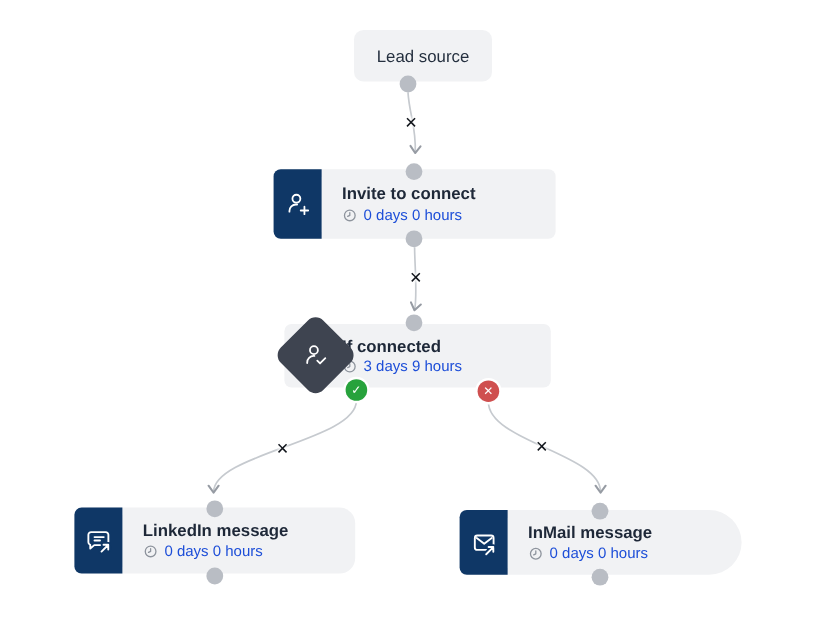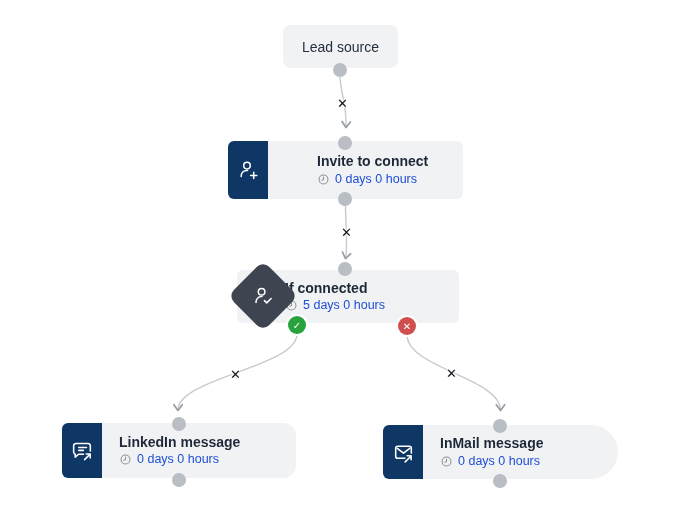--- a/index.html
+++ b/index.html
@@ -2,21 +2,21 @@
 <html><head>
 <meta charset="utf-8">
 <style>
   html,body{margin:0;padding:0;background:#ffffff;}
   .canvas{
     position:relative;width:691px;height:516px;background:#ffffff;overflow:hidden;
     font-family:"Liberation Sans","DejaVu Sans",sans-serif;
   }
   svg.edges{position:absolute;left:0;top:0;z-index:1;pointer-events:none;}
   .node{position:absolute;background:#f1f2f4;border-radius:6px;display:flex;z-index:2;}
-  .node.simple{align-items:center;justify-content:center;border-radius:8px;}
+  .node.simple{align-items:center;justify-content:center;border-radius:8px;margin-left:12px;}
   .lead-title{font-size:14px;font-weight:500;color:#25303f;}
   .icon-box{width:40px;flex:0 0 40px;background:#0f3766;border-radius:6px 0 0 6px;
     display:flex;align-items:center;justify-content:center;}
   .node-body{display:flex;flex-direction:column;justify-content:center;padding-left:17px;gap:3px;}
   .title{font-size:14px;font-weight:600;color:#1e2838;line-height:1.1;}
   .delay{font-size:12.5px;color:#1d4ed8;display:flex;align-items:center;gap:5px;line-height:1;}
   .delay svg{flex:0 0 auto;}
   .dot{position:absolute;width:14px;height:14px;border-radius:50%;background:#b9bdc4;z-index:3;}
   .diamond{position:absolute;width:50px;height:50px;background:#3e4450;border-radius:9px;
     transform:rotate(45deg);z-index:4;display:flex;align-items:center;justify-content:center;}
@@ -48,21 +48,21 @@
     <path d="M345.5,206 C345.5,220 348,246 345.5,258" fill="none" stroke="#c6cacf" stroke-width="1.4" marker-end="url(#arr)"></path>
     <path d="M297,334 C297,367 178,378 178,410" fill="none" stroke="#c6cacf" stroke-width="1.4" marker-end="url(#arr)"></path>
     <path d="M407,335 C407,368 500.5,378 500.5,410" fill="none" stroke="#c6cacf" stroke-width="1.4" marker-end="url(#arr)"></path>
   </svg>
 
   <div class="node simple" style="left:283px;top:25px;width:115px;height:43px;">
     <span class="lead-title">Lead source</span>
   </div>
   <div class="dot" style="left:333px;top:63px;"></div>
 
-  <div class="node" style="left:228px;top:141px;width:235px;height:58px;gap:32px;">
+  <div class="node" style="left:228px;top:141px;width:235px;height:58px;">
     <div class="icon-box">
       <svg width="24" height="24" viewBox="0 0 24 24">
         <circle class="stroke-ic" cx="11" cy="7.6" r="3.3"></circle>
         <path class="stroke-ic" d="M5.2,18.4 v-0.6 c0,-3 2.4,-5.4 5.4,-5.4 h1"></path>
         <path class="stroke-ic" d="M14.6,17.4 h6.2 M17.7,14.3 v6.2"></path>
       </svg>
     </div>
     <div class="node-body">
       <span class="title">Invite to connect</span>
       <span class="delay">
@@ -78,21 +78,21 @@
   <div class="dot" style="left:338px;top:192px;"></div>
 
   <div class="node" style="left:237px;top:270px;width:222px;height:53px;">
     <div class="node-body" style="padding-left:48px;">
       <span class="title">If connected</span>
       <span class="delay">
         <svg width="13" height="13" viewBox="0 0 24 24">
           <circle cx="12" cy="12" r="8.2" fill="none" stroke="#8e949d" stroke-width="2"></circle>
           <path d="M12,12 L12,7.6 M12,12 L8.8,13.6" fill="none" stroke="#8e949d" stroke-width="2" stroke-linecap="round"></path>
         </svg>
-        <span>5 days 0 hours</span>
+        <span>3 days 9 hours</span>
       </span>
     </div>
   </div>
   <div class="diamond" style="left:238px;top:271px;">
     <svg width="24" height="24" viewBox="0 0 24 24">
       <circle class="stroke-ic" cx="10.6" cy="7.8" r="3.3"></circle>
       <path class="stroke-ic" d="M5,18.6 v-0.6 c0,-3 2.4,-5.4 5.4,-5.4 h0.6"></path>
       <path class="stroke-ic" d="M13.4,16.6 l2.3,2.3 l4.4,-4.4"></path>
     </svg>
   </div>

